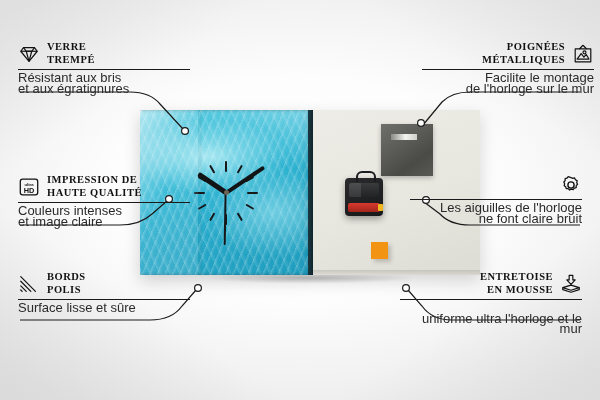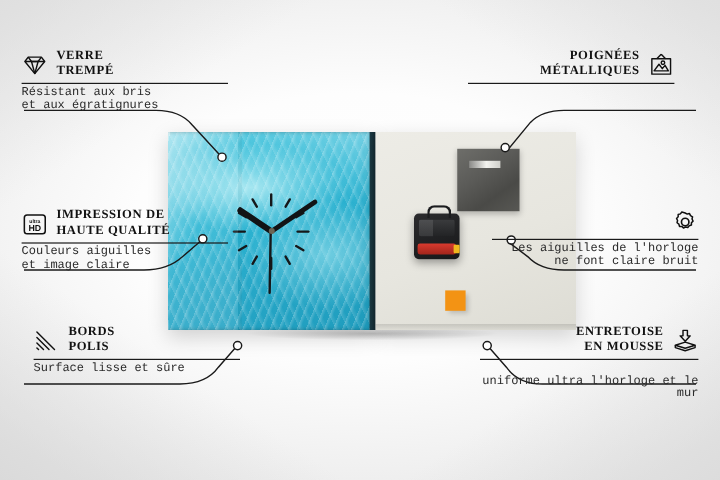--- a/index.html
+++ b/index.html
@@ -82,21 +82,21 @@
 
   
   .cal{position:absolute;width:172px;}
   .cal.left{text-align:left;}
   .cal.right{text-align:right;}
   .cal .head{display:flex;align-items:center;gap:7px;}
   .cal.right .head{justify-content:flex-end;}
   .cal .title{font-size:10.5px;font-weight:700;letter-spacing:.5px;color:#111;line-height:12.5px;
               text-transform:uppercase;font-family:"Liberation Serif",serif;}
   .cal .rule{height:1px;background:#1a1a1a;margin:3px 0 3px;width:100%;}
-  .cal .desc{font-size:10px;color:#2a2a2a;line-height:10.5px;font-family:Liberation Mono, monospace;}
+  .cal .desc{font-size:13px;color:#2a2a2a;line-height:10.5px;font-family:Liberation Sans, sans-serif;}
   .ico{width:22px;height:22px;flex:0 0 22px;display:block;}
   .ico svg{display:block;}
 
   #lines{position:absolute;left:0;top:0;width:600px;height:400px;pointer-events:none;}
 </style>
 </head>
 <body>
 
 <div id="stage">
   <div class="vig"></div>
@@ -212,59 +212,62 @@
           <text x="12" y="10.6" font-family="Liberation Sans, sans-serif" font-size="4.6" font-weight="700" text-anchor="middle" fill="#111">ultra</text>
           <text x="12" y="18" font-family="Liberation Sans, sans-serif" font-size="8" font-weight="700" text-anchor="middle" fill="#111">HD</text>
         </svg>
       </span>
       <span class="title">
         <span>IMPRESSION DE</span><br><span>HAUTE QUALITÉ</span>
       </span>
     </div>
     <div class="rule"></div>
     <div class="desc">
-      <span>Couleurs aiguilles</span><br><span>et image claire</span>
-    </div>
-  </div>
-
-  <div class="cal left" style="left:28px;top:271px;">
+      <span>Couleurs intenses</span><br><span>et image claire</span>
+    </div>
+  </div>
+
+  <div class="cal left" style="left:18px;top:271px;">
     <div class="head">
       <span class="ico">
         <svg viewBox="0 0 24 24" width="22" height="22" stroke="#111" stroke-width="1.3" stroke-linecap="round">
           <path d="M3 4 L19 20"></path>
             <path d="M3 9 L14 20"></path>
             <path d="M3 14 L9 20"></path>
             <path d="M3 18.5 L4.5 20"></path>
         </svg>
       </span>
       <span class="title">
         <span>BORDS</span><br><span>POLIS</span>
       </span>
     </div>
     <div class="rule"></div>
     <div class="desc">
       <span>Surface lisse et sûre</span>
     </div>
   </div>
 
-  <div class="cal right" style="left:390px;top:41px;">
+  <div class="cal right" style="left:422px;top:41px;">
     <div class="head">
       <span class="title">
         <span>POIGNÉES</span><br><span>MÉTALLIQUES</span>
       </span>
       <span class="ico">
         <svg viewBox="0 0 24 24" width="22" height="22" fill="none" stroke="#111" stroke-width="1.3" stroke-linejoin="round">
           <path d="M12 2.5 L8 6.5 M12 2.5 L16 6.5"></path>
           <rect x="3.5" y="6.5" width="17" height="14"></rect>
           <path d="M5.5 17.5 L10 11.5 L13 15.5 L15.5 12.5 L18.5 17.5 Z"></path>
           <circle cx="13.6" cy="10.2" r="1.6"></circle>
         </svg>
       </span>
     </div>
     <div class="rule"></div>
+    <div class="desc">
+      <span>Facilite le montage</span><br><span>de l'horloge sur le mur</span>
+    </div>
   </div>
 
   <div class="cal right" style="left:410px;top:174px;">
     <div class="head">
       <span class="ico">
         <svg viewBox="0 0 24 24" width="22" height="22" fill="none" stroke="#111" stroke-width="1.5" stroke-linejoin="round">
           <path d="M12 3.2 l2.1 1.0 2.2 -0.5 1.0 2.1 2.0 1.1 -0.5 2.2 1.0 2.1 -1.6 1.6 0 2.3 -2.2 0.6 -1.4 1.8 -2.2 -0.5 -2.1 1.0 -1.6 -1.6 -2.3 0 -0.6 -2.2 -1.8 -1.4 0.5 -2.2 -1.0 -2.1 1.6 -1.6 0 -2.3 2.2 -0.6 1.4 -1.8 Z" transform="scale(0.92) translate(1,1)"></path>
           <circle cx="12" cy="12" r="3.4"></circle>
         </svg>
       </span>

